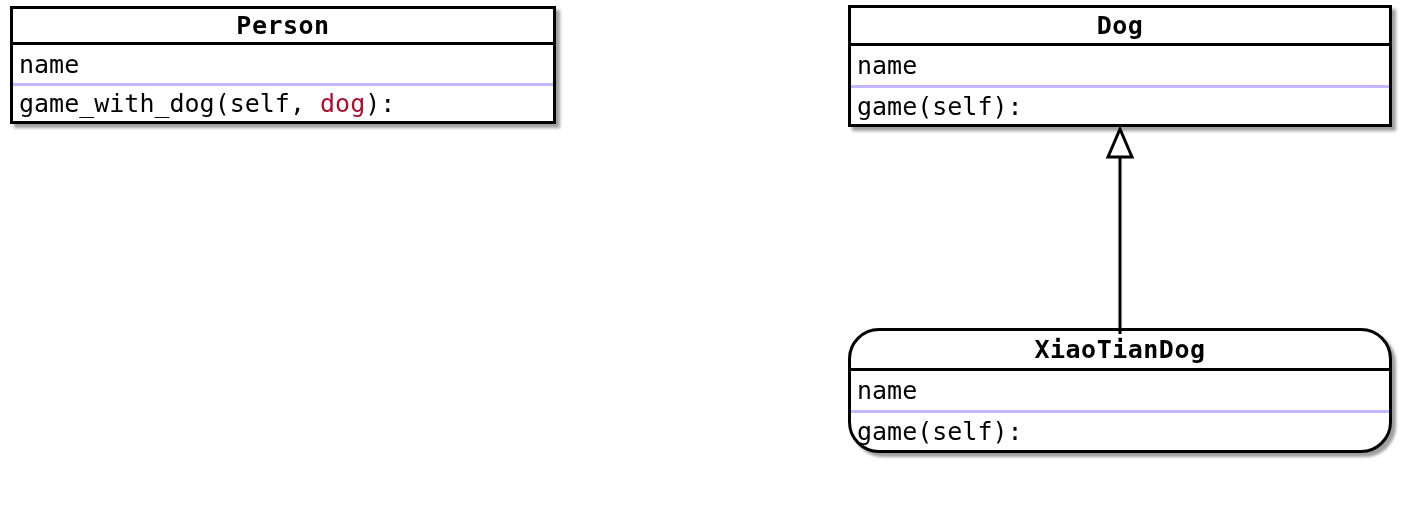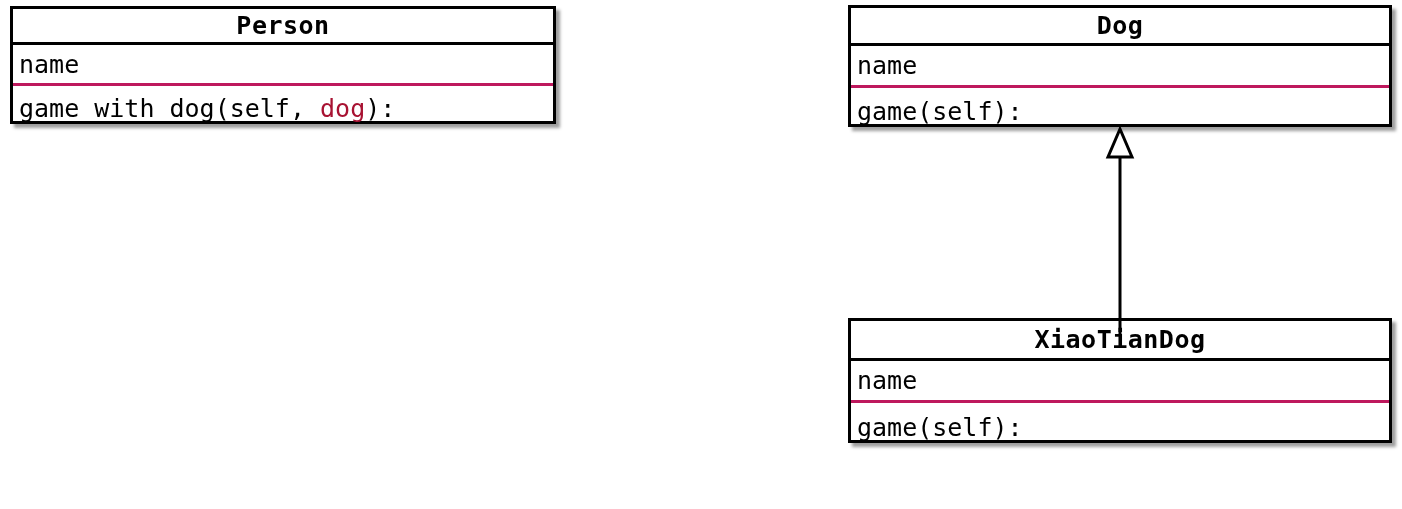--- a/index.html
+++ b/index.html
@@ -57,22 +57,21 @@
     line-height: 1;
     color: #000000;
     padding-left: 6px;
     display: flex;
     align-items: center;
     white-space: pre;
     flex: 1 1 auto;
   }
 
   .uml-row.divider-top {
-    border-top: 3px solid #be185d;
-    align-items: flex-end;
+    border-top: 3px solid #c4b5fd;
   }
 
   .param-highlight {
     color: #a81232;
   }
 
   
   #class-person {
     left: 10px;
     top: 6px;
@@ -86,23 +85,24 @@
     left: 848px;
     top: 5px;
     width: 544px;
     height: 122px;
   }
   #class-dog .uml-title { height: 38px; }
   #class-dog .uml-row { height: 39px; }
 
   #class-xiaotiandog {
     left: 848px;
-    top: 318px;
+    top: 328px;
     width: 544px;
     height: 125px;
+    border-radius: 31px;
   }
   #class-xiaotiandog .uml-title { height: 40px; }
   #class-xiaotiandog .uml-row { height: 40px; }
 
   
   #inheritance-connector {
     position: absolute;
     left: 1094px;
     top: 126px;
     width: 52px;

